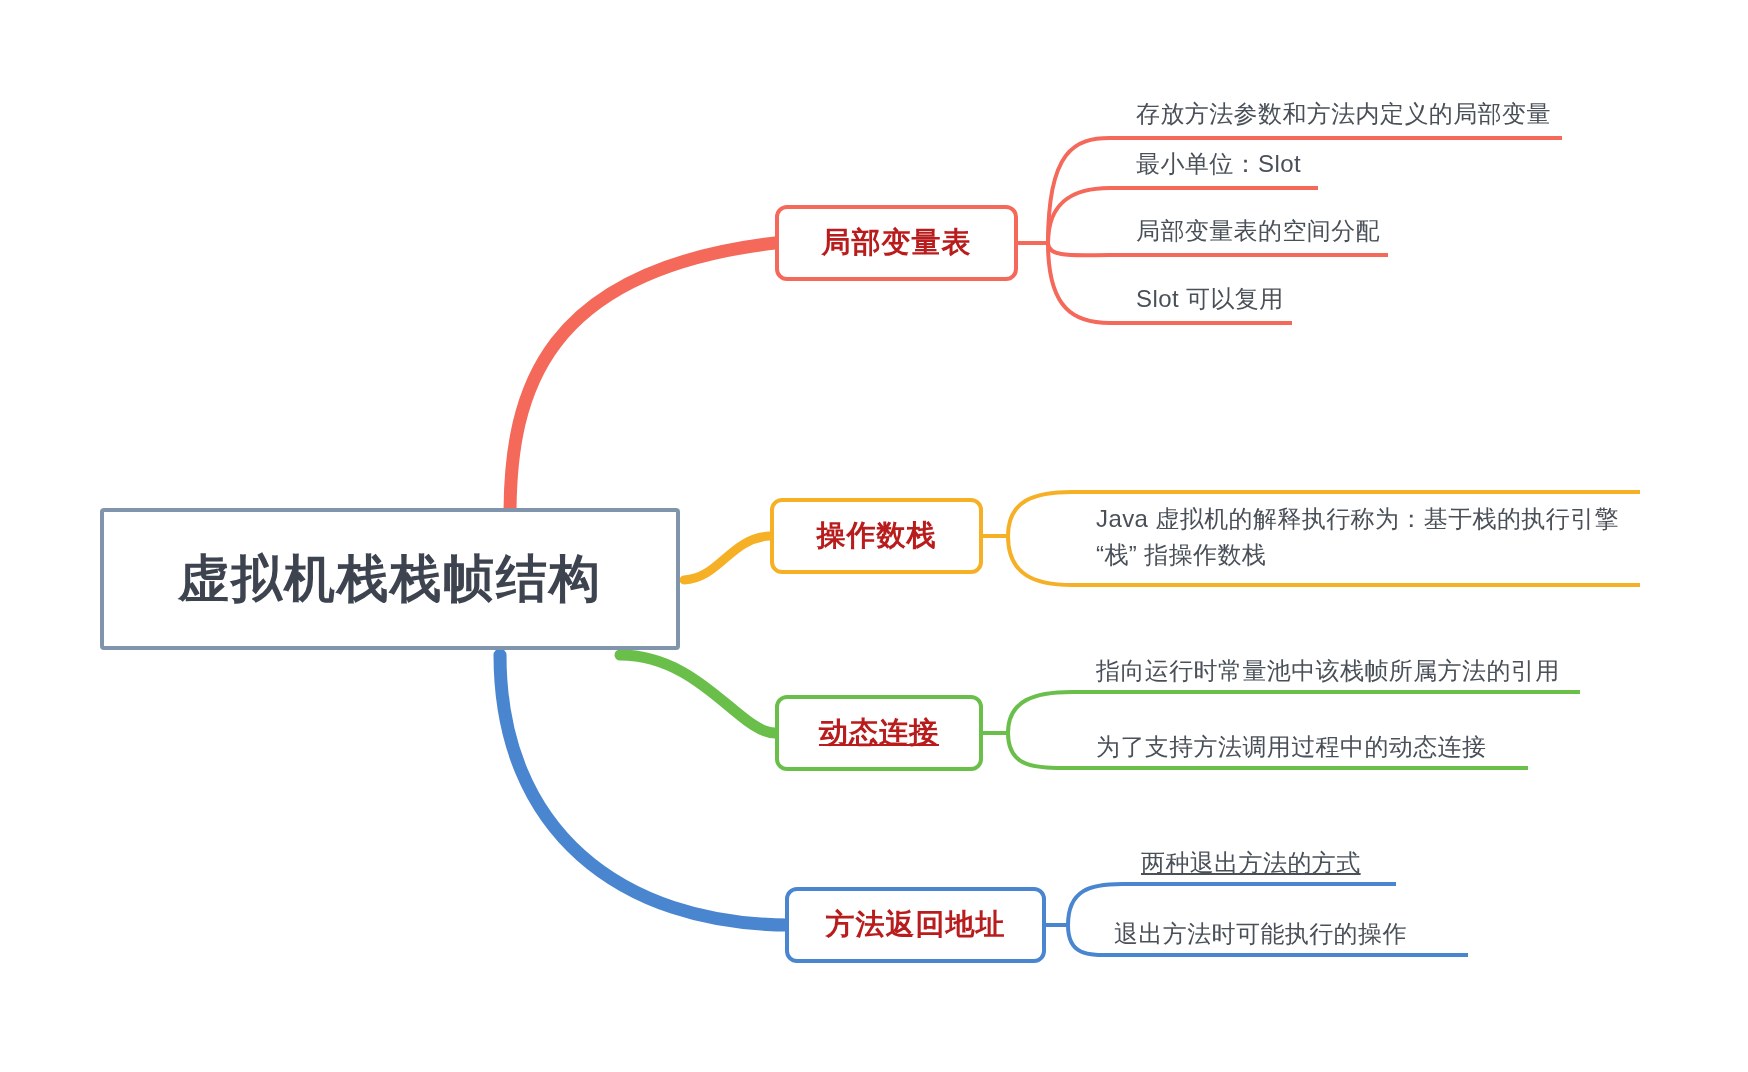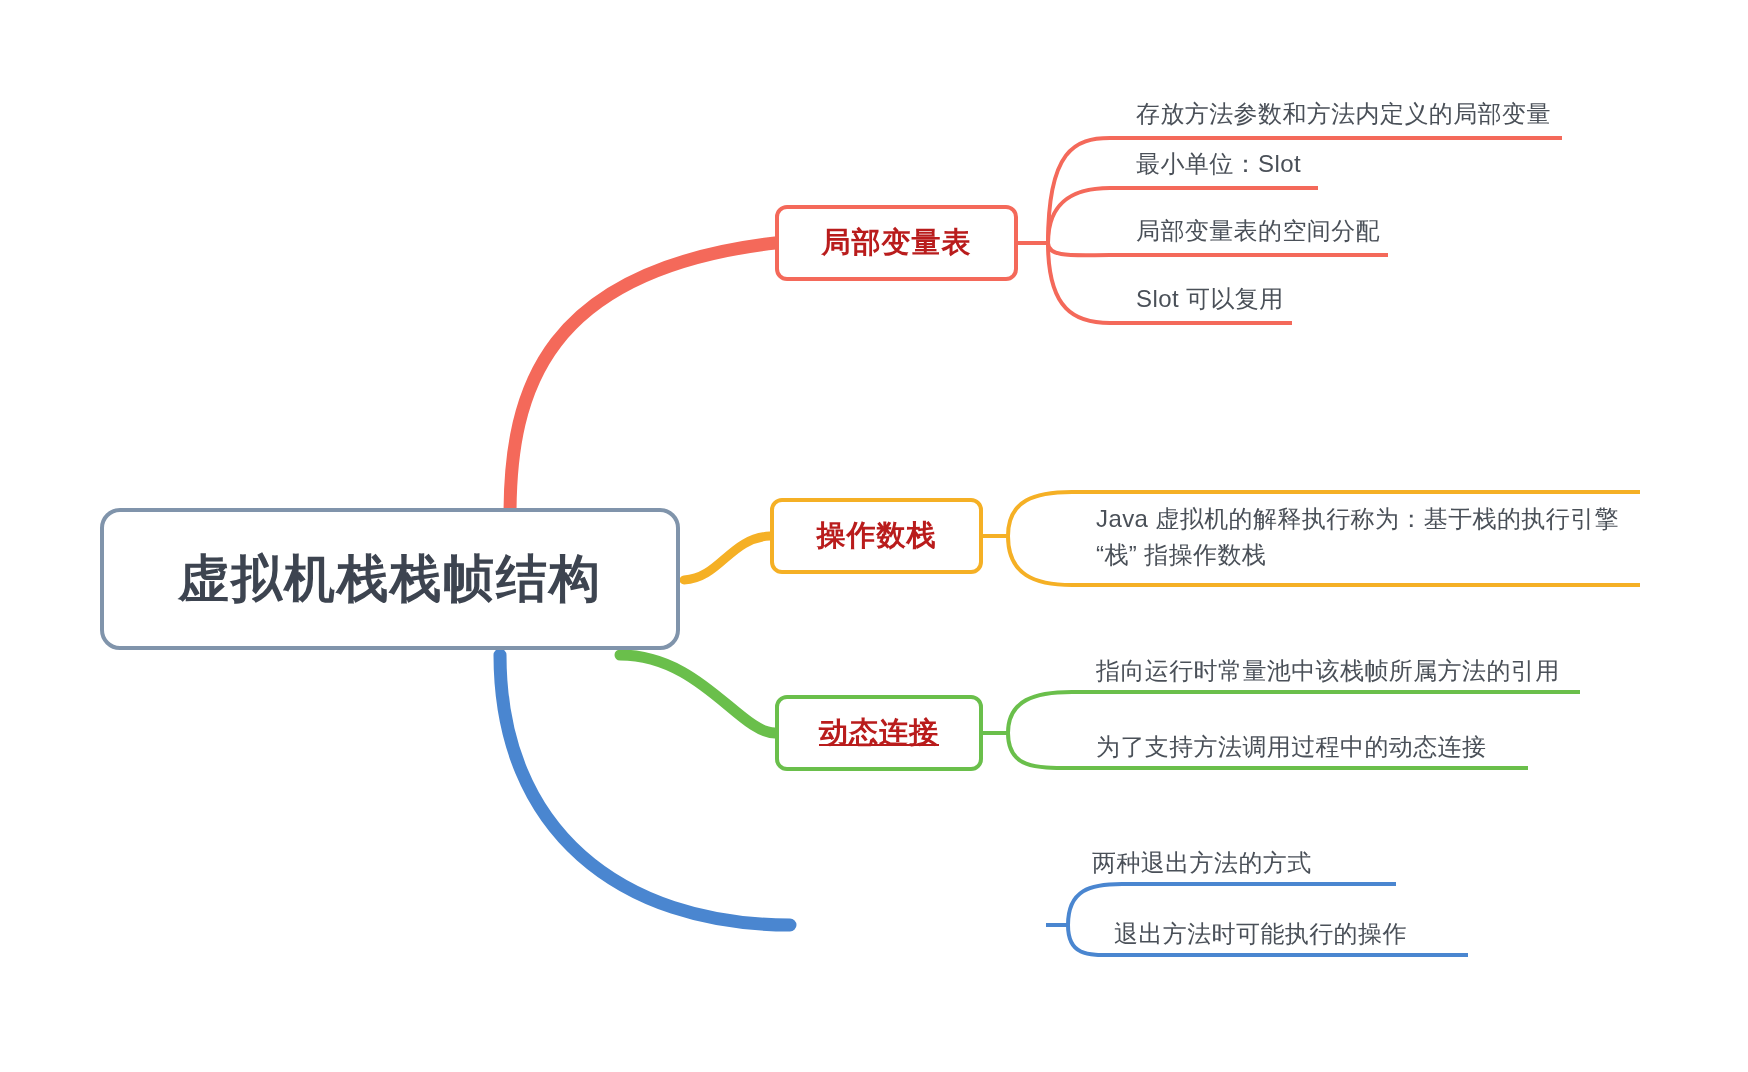--- a/index.html
+++ b/index.html
@@ -11,21 +11,21 @@
     position:relative;
   }
   #canvas{position:absolute;left:0;top:0;width:1748px;height:1072px;}
   svg#wires{position:absolute;left:0;top:0;width:1748px;height:1072px;}
 
   .node{position:absolute;box-sizing:border-box;display:flex;align-items:center;justify-content:center;}
 
   
   .root{
     border:4px solid #8094ab;
-    border-radius:20px;
+    border-radius:4px;
     background:#ffffff;
     color:#3d4450;
     font-weight:bold;
     font-size:51px;
     letter-spacing:2px;
     padding:0 26px;
   }
 
   
   .branch{
@@ -123,17 +123,20 @@
   <div class="leaf" style="left:1090px;top:501px;">Java 虚拟机的解释执行称为：基于栈的执行引擎
 “栈” 指操作数栈</div>
 
   <div class="node branch c-green" style="left:775px;top:695px;width:208px;height:76px;">
     <span>动态连接</span>
   </div>
 
   <div class="leaf" style="left:1090px;top:653px;">指向运行时常量池中该栈帧所属方法的引用</div>
   <div class="leaf" style="left:1090px;top:729px;">为了支持方法调用过程中的动态连接</div>
 
+  <div class="node branch c-blue" style="left:785px;top:887px;width:261px;height:76px;">
+    <span>方法返回地址</span>
+  </div>
 
-  <div class="leaf" style="left:1086px;top:845px;">两种退出方法的方式</div>
+  <div class="leaf" style="left:1135px;top:845px;text-decoration:underline;">两种退出方法的方式</div>
   <div class="leaf" style="left:1108px;top:916px;">退出方法时可能执行的操作</div>
 
 </div>
 
 </body></html>

